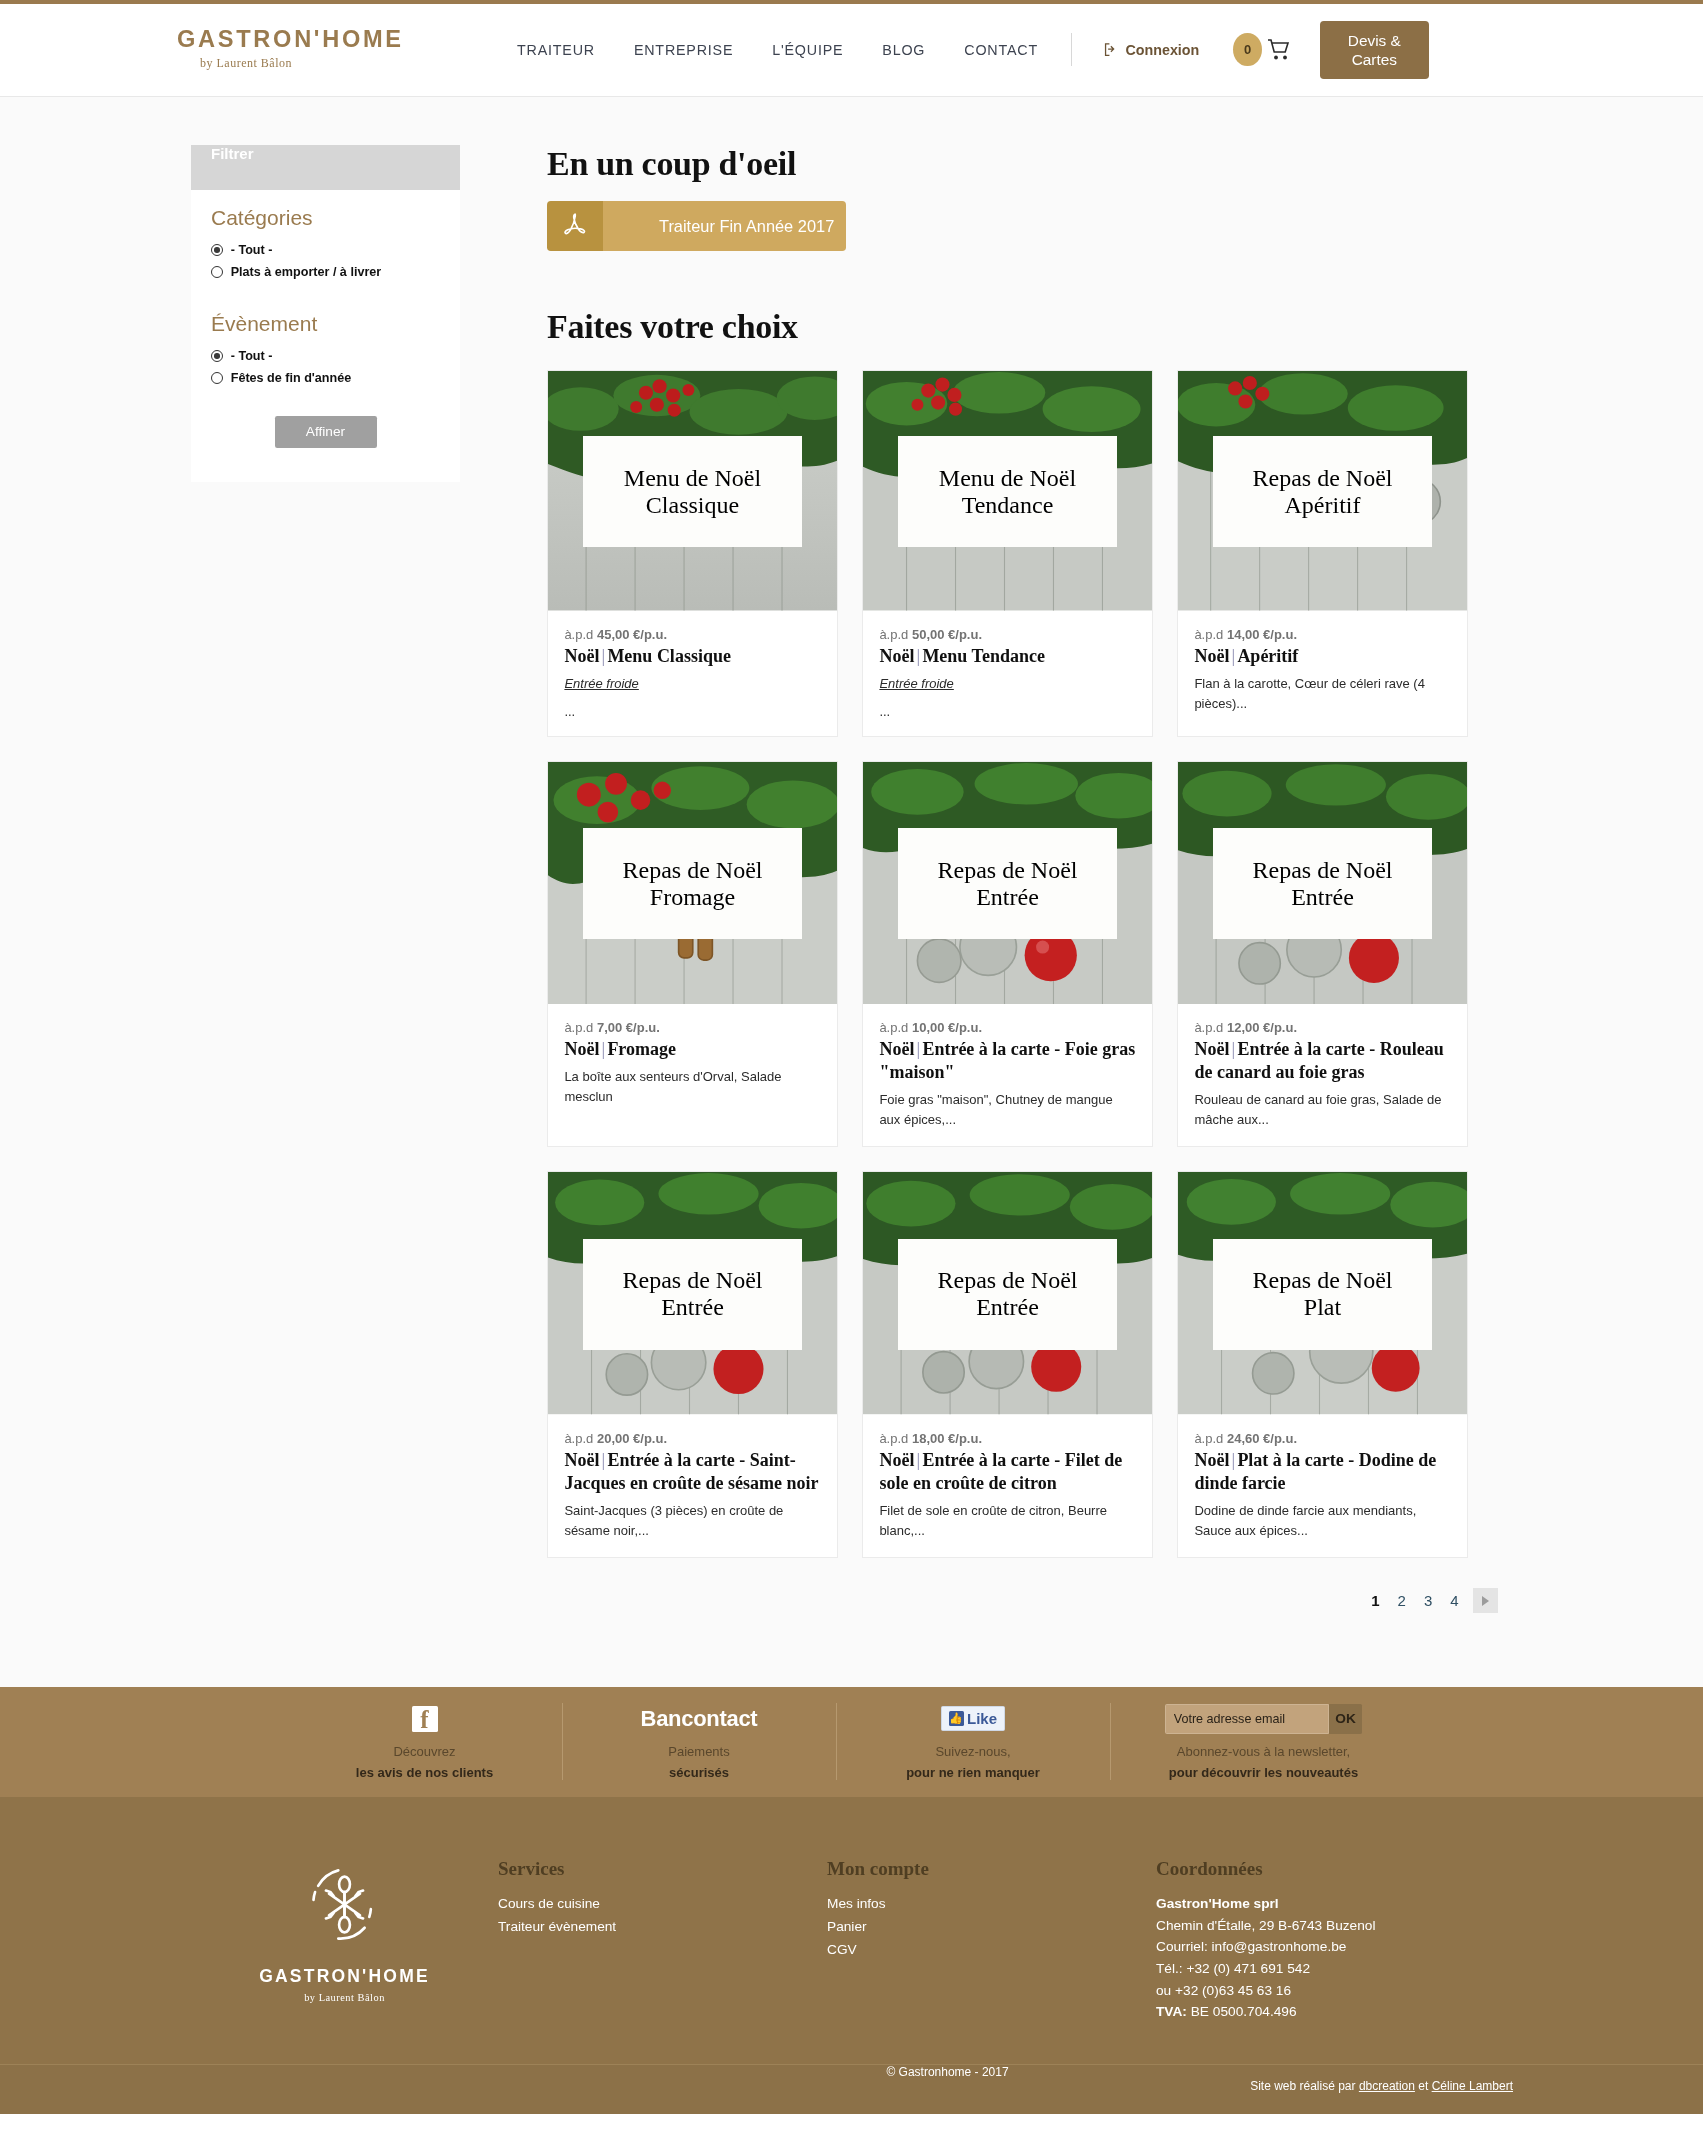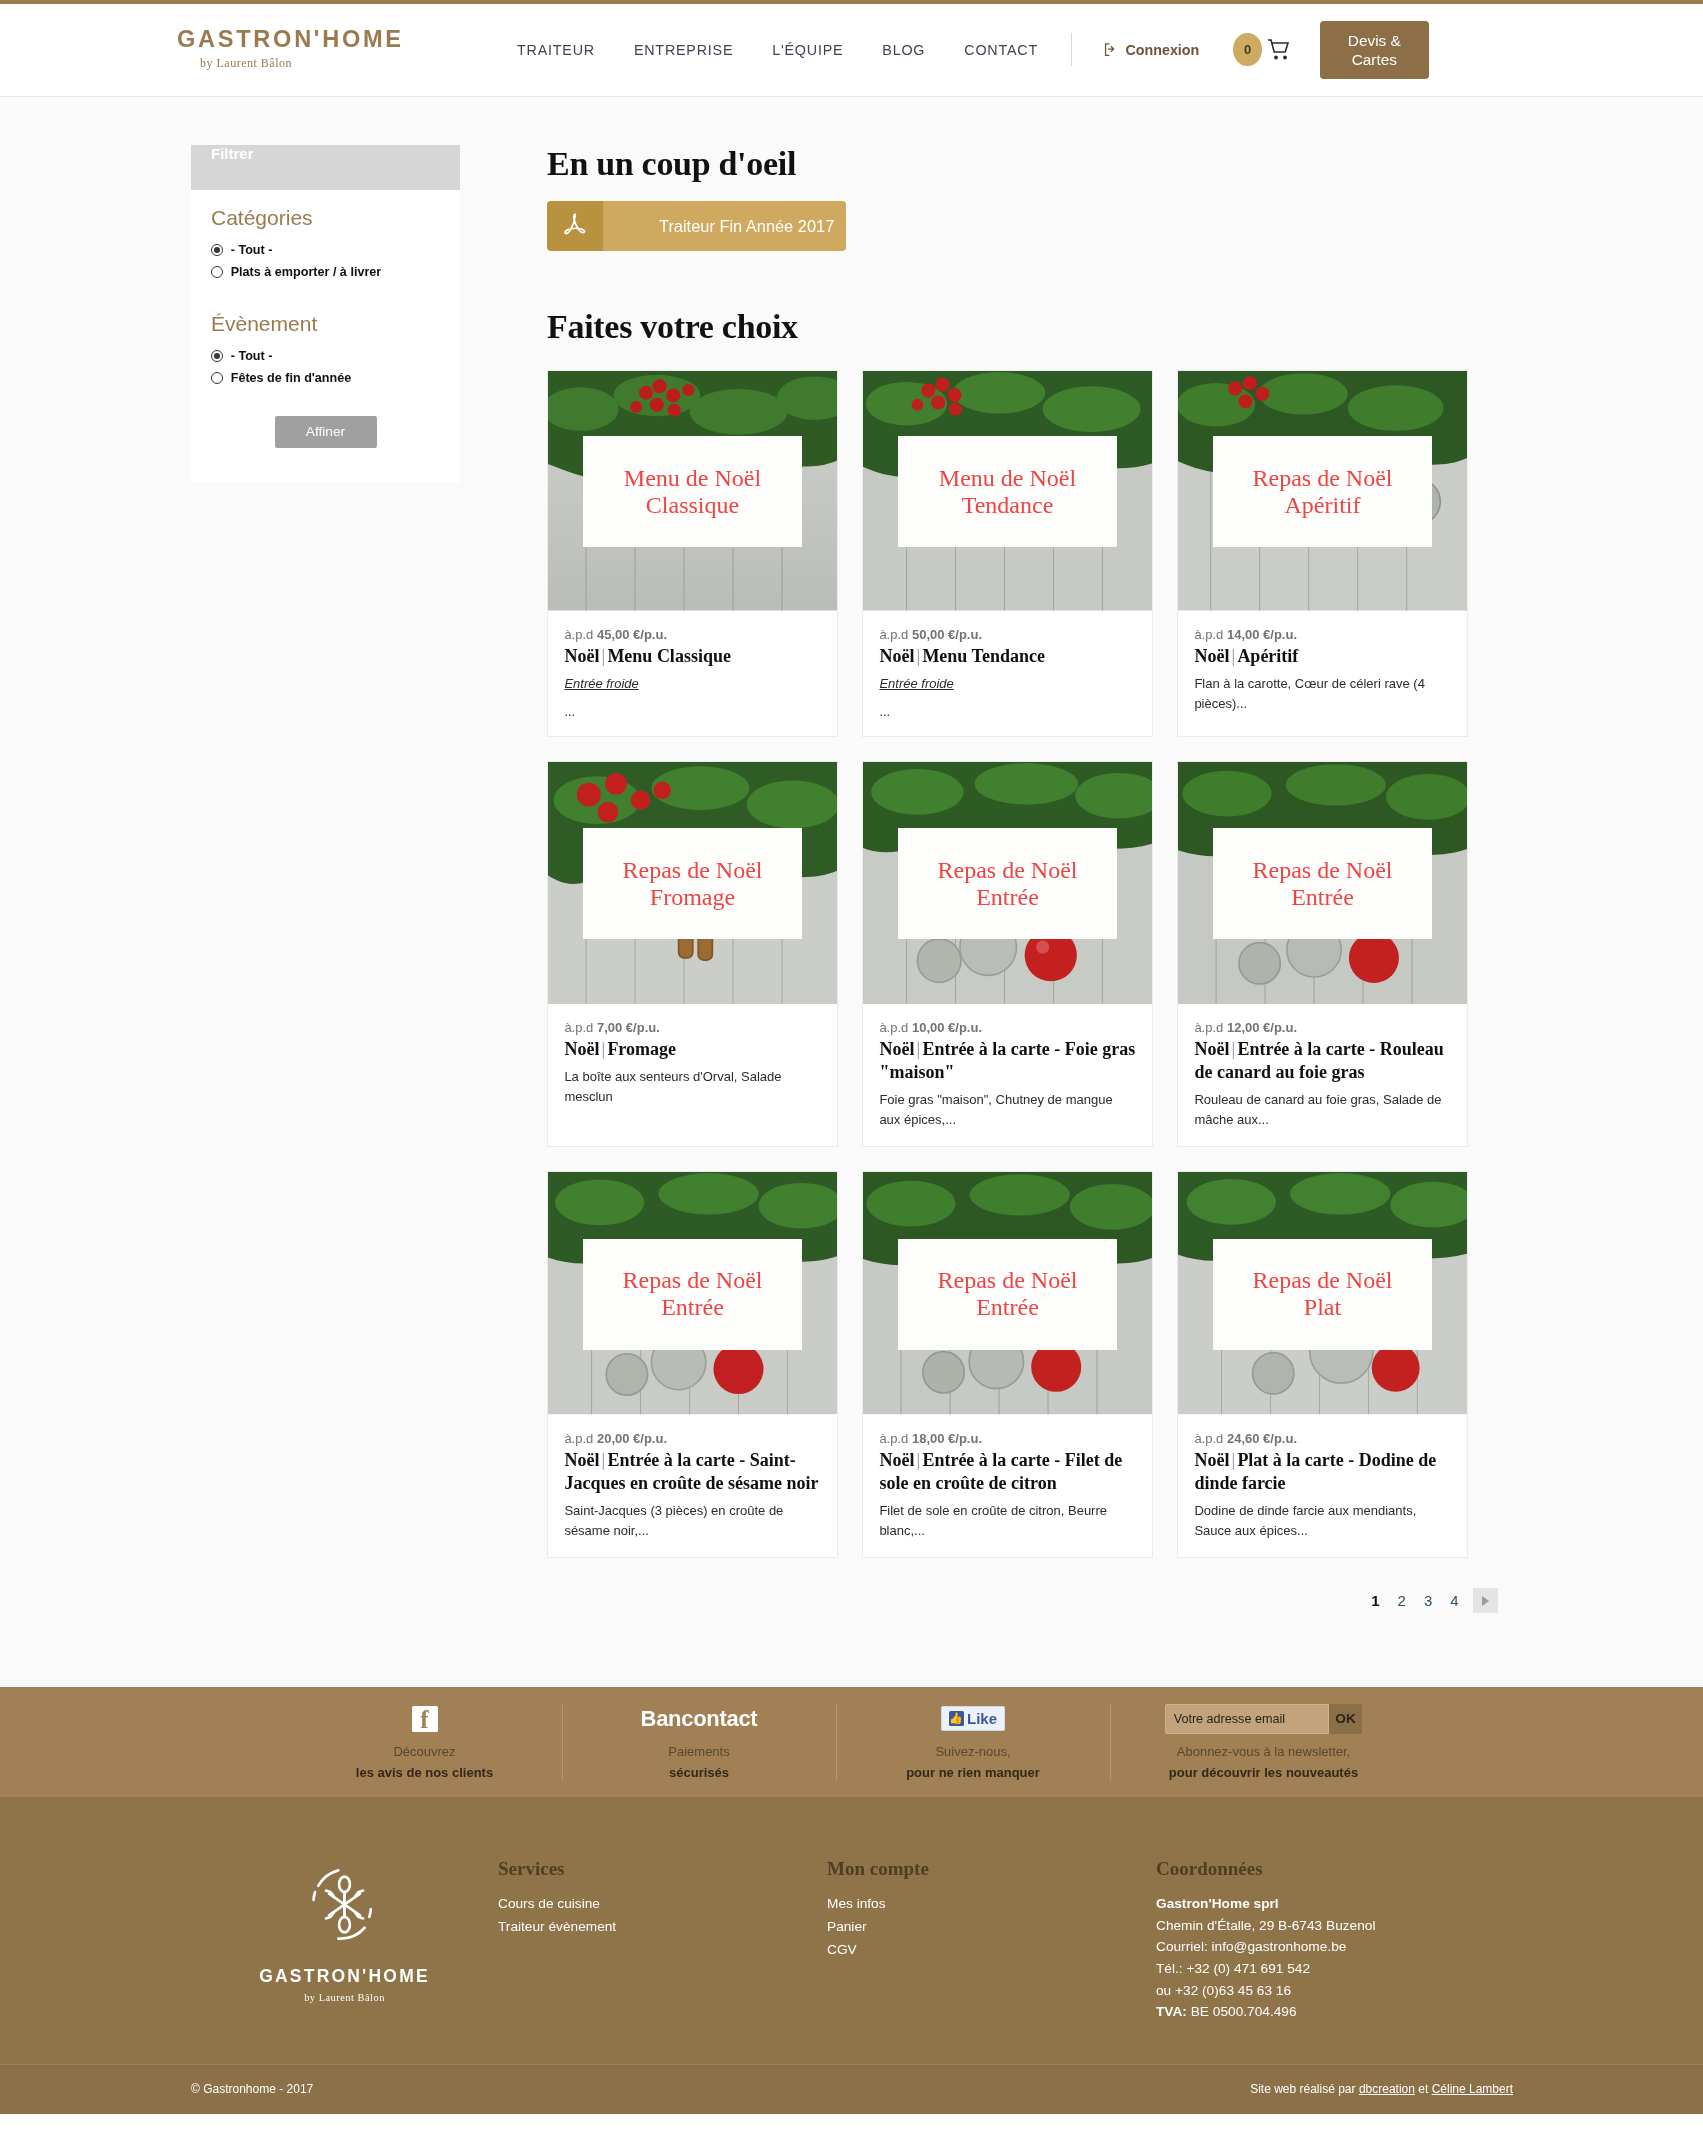--- a/index.html
+++ b/index.html
@@ -117,21 +117,21 @@
   .card-img {
     height: 241px; position: relative; overflow: hidden;
     display: flex; align-items: center; justify-content: center;
   }
   .card-img.h2 { height: 244px; }
   .xmas-bg { position: absolute; inset: 0; }
   .overlay-label {
     position: relative; z-index: 3; background: #fdfdfb; width: 219px;
     min-height: 111px; display: flex; flex-direction: column;
     align-items: center; justify-content: center; gap: 0;
-    font-family: "Liberation Serif", serif; font-size: 24px; color: #ef4444;
+    font-family: "Liberation Serif", serif; font-size: 24px; color: #000000;
   }
   .card-body { padding: 14.3px 16.4px 16.4px 16.4px; flex: 1; }
   .price { font-size: 13px; color: #737373; margin-bottom: 3.3px; }
   .price b { font-weight: bold; }
   .card-title {
     font-family: "Liberation Serif", serif; font-weight: bold; font-size: 18px;
     color: #101010; line-height: 1.25; margin-bottom: 6.6px;
   }
   .card-title .bar { color: #8a8ab0; font-weight: normal; padding: 0 2.2px; }
   .card-desc { font-size: 13px; color: #2b2b2b; line-height: 1.55; }
@@ -225,20 +225,21 @@
   .foot-link {
     display: block; color: #ffffff; font-size: 13.7px;
     text-decoration: none; margin-bottom: 7.7px;
   }
   .foot-line { color: #ffffff; font-size: 13.7px; margin-bottom: 6.6px; }
   .foot-line b { font-weight: bold; }
 
   .bottom-bar {
     background: #8c7148; height: 50px; display: flex; align-items: center;
     border-top: 0.5px solid #9d8257;
+    flex-direction: column;
   }
   .bb-left { margin-left: 191px; color: #ffffff; font-size: 12px; }
   .bb-right {
     margin-left: auto; margin-right: 191px; color: #ffffff; font-size: 12px;
   }
   .bb-right a { color: #ffffff; text-decoration: underline; }
 </style>
 </head>
 <body>
 

